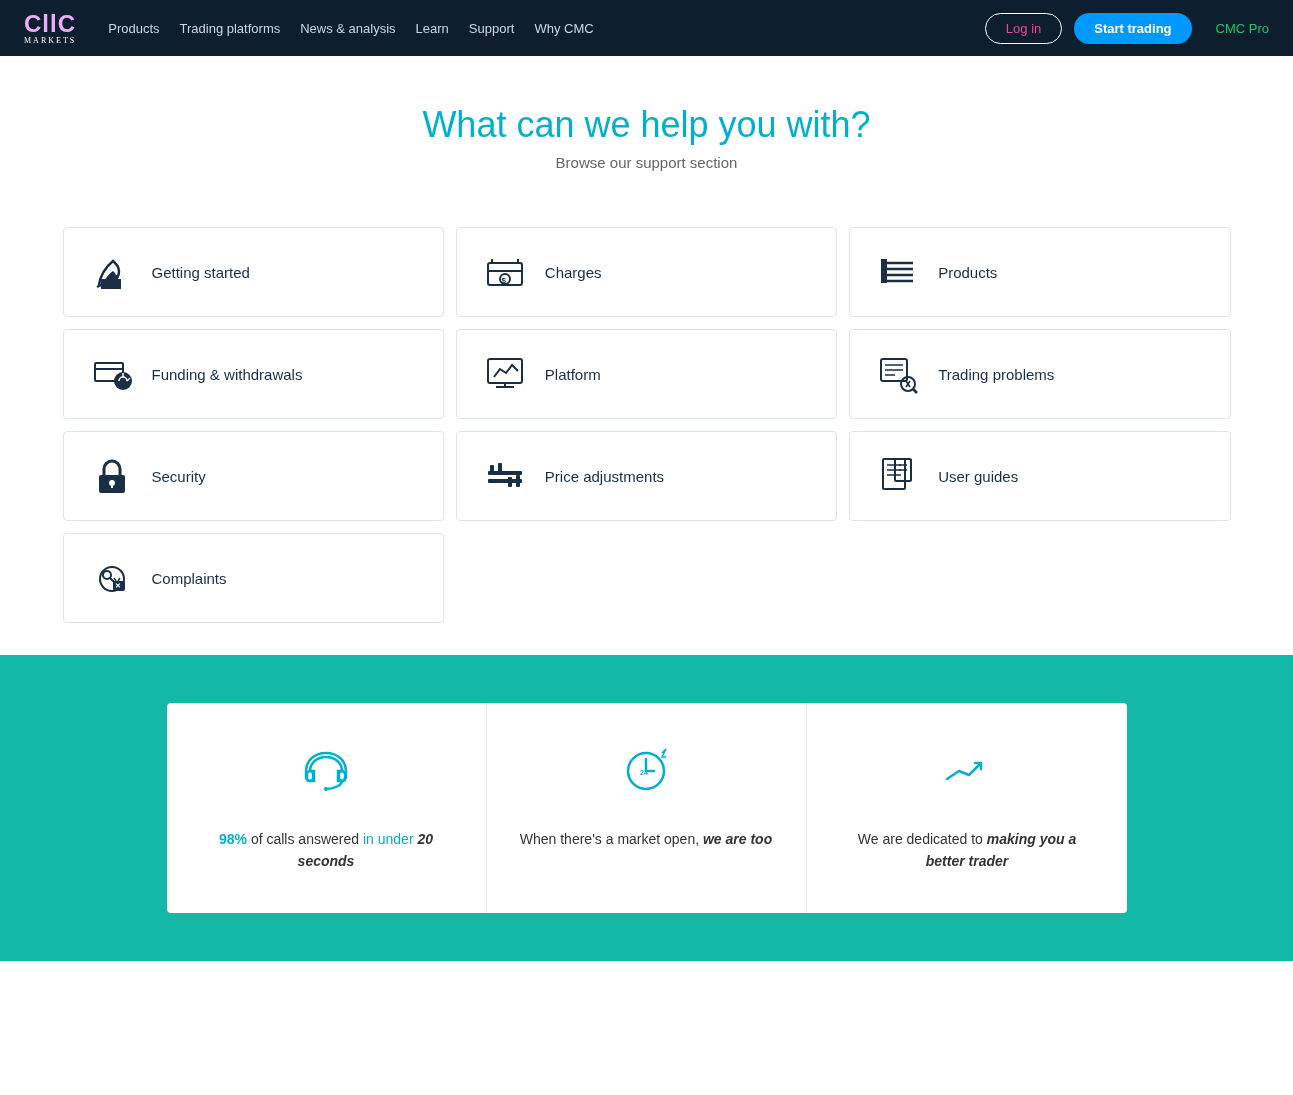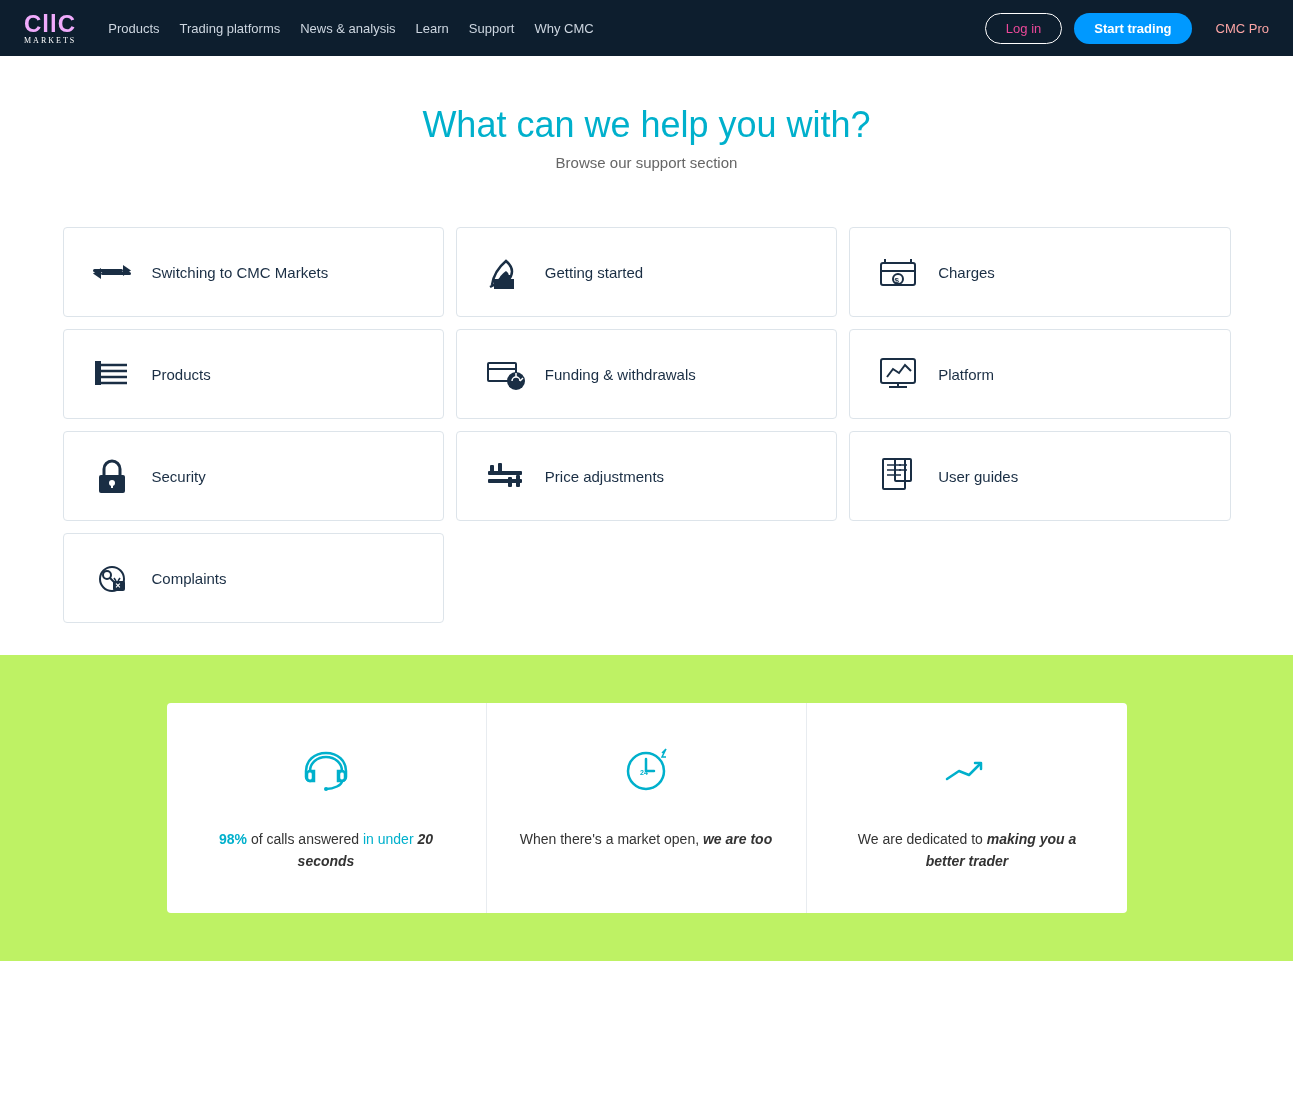--- a/index.html
+++ b/index.html
@@ -63,21 +63,21 @@
       background: #0099ff;
       border: none;
       color: #fff;
       padding: 8px 20px;
       border-radius: 20px;
       font-size: 13px;
       cursor: pointer;
       font-weight: 600;
     }
     .nav-cmc-pro {
-      color: #fca5a5;
+      color: #22c55e;
       font-size: 13px;
       cursor: pointer;
       margin-left: 12px;
     }
 
     
     .hero {
       text-align: center;
       padding: 48px 24px 24px;
       background: #fff;
@@ -126,21 +126,21 @@
       height: 42px;
     }
     .card-label {
       font-size: 15px;
       color: #1a2e44;
       font-weight: 400;
     }
 
     
     .bottom-section {
-      background: #bef264;
+      background: #14b8a6;
       padding: 48px 24px;
       margin-top: 32px;
     }
     .bottom-cards {
       max-width: 960px;
       margin: 0 auto;
       display: grid;
       grid-template-columns: repeat(3, 1fr);
       gap: 0;
       background: #fff;
@@ -200,31 +200,20 @@
   </div>
 </nav>
 
 <section class="hero">
   <h1 class="hero-title">What can we help you with?</h1>
   <p class="hero-subtitle">Browse our support section</p>
 </section>
 
 <div class="grid-section">
 
-  <div class="grid-card">
-    <div class="card-icon">
-      <svg viewBox="0 0 42 42" xmlns="http://www.w3.org/2000/svg">
-        <rect x="2" y="18" width="30" height="3" rx="1.5" class="icon-dark"></rect>
-        <polygon points="32,14 40,19.5 32,25" class="icon-dark"></polygon>
-        <rect x="10" y="21" width="30" height="3" rx="1.5" class="icon-dark" transform="rotate(180,25,22.5)"></rect>
-        <polygon points="10,17 2,22.5 10,28" class="icon-dark"></polygon>
-      </svg>
-    </div>
-    <span class="card-label">Switching to CMC Markets</span>
-  </div>
 
 
   <div class="grid-card">
     <div class="card-icon">
       <svg viewBox="0 0 42 42" xmlns="http://www.w3.org/2000/svg">
         <path d="M8 34 Q10 20 22 10 Q34 20 22 32" fill="none" stroke="#1a2e44" stroke-width="2.5"></path>
         <path d="M14 30 Q16 24 22 20 Q28 24 22 30" fill="#1a2e44"></path>
         <path d="M6 36 L18 30" stroke="#1a2e44" stroke-width="2.5"></path>
 
         <path d="M10 28 L10 38 L14 38 L14 28 Z" fill="#1a2e44"></path>
@@ -283,20 +272,35 @@
       <svg viewBox="0 0 42 42" xmlns="http://www.w3.org/2000/svg">
         <rect x="4" y="6" width="34" height="24" rx="2" fill="none" stroke="#1a2e44" stroke-width="2"></rect>
         <polyline points="10,24 16,16 22,20 28,12 34,18" fill="none" stroke="#1a2e44" stroke-width="2"></polyline>
         <line x1="12" y1="34" x2="30" y2="34" stroke="#1a2e44" stroke-width="2"></line>
         <line x1="21" y1="30" x2="21" y2="34" stroke="#1a2e44" stroke-width="2"></line>
       </svg>
     </div>
     <span class="card-label">Platform</span>
   </div>
 
+  <div class="grid-card">
+    <div class="card-icon">
+      <svg viewBox="0 0 42 42" xmlns="http://www.w3.org/2000/svg">
+        <rect x="4" y="6" width="26" height="22" rx="2" fill="none" stroke="#1a2e44" stroke-width="2"></rect>
+        <line x1="8" y1="12" x2="26" y2="12" stroke="#1a2e44" stroke-width="1.5"></line>
+        <line x1="8" y1="17" x2="26" y2="17" stroke="#1a2e44" stroke-width="1.5"></line>
+        <line x1="8" y1="22" x2="18" y2="22" stroke="#1a2e44" stroke-width="1.5"></line>
+        <circle cx="31" cy="31" r="7" fill="none" stroke="#1a2e44" stroke-width="2"></circle>
+        <line x1="36" y1="36" x2="40" y2="40" stroke="#1a2e44" stroke-width="2.5"></line>
+        <line x1="29" y1="28" x2="33" y2="34" stroke="#1a2e44" stroke-width="1.5"></line>
+        <line x1="33" y1="28" x2="29" y2="34" stroke="#1a2e44" stroke-width="1.5"></line>
+      </svg>
+    </div>
+    <span class="card-label">Trading problems</span>
+  </div>
 
   <div class="grid-card">
     <div class="card-icon">
       <svg viewBox="0 0 42 42" xmlns="http://www.w3.org/2000/svg">
         <rect x="8" y="20" width="26" height="18" rx="2" fill="#1a2e44"></rect>
         <path d="M13 20 L13 14 A8 8 0 0 1 29 14 L29 20" fill="none" stroke="#1a2e44" stroke-width="3"></path>
         <circle cx="21" cy="28" r="3" fill="#fff"></circle>
         <rect x="20" y="28" width="2" height="5" fill="#fff"></rect>
       </svg>
     </div>

